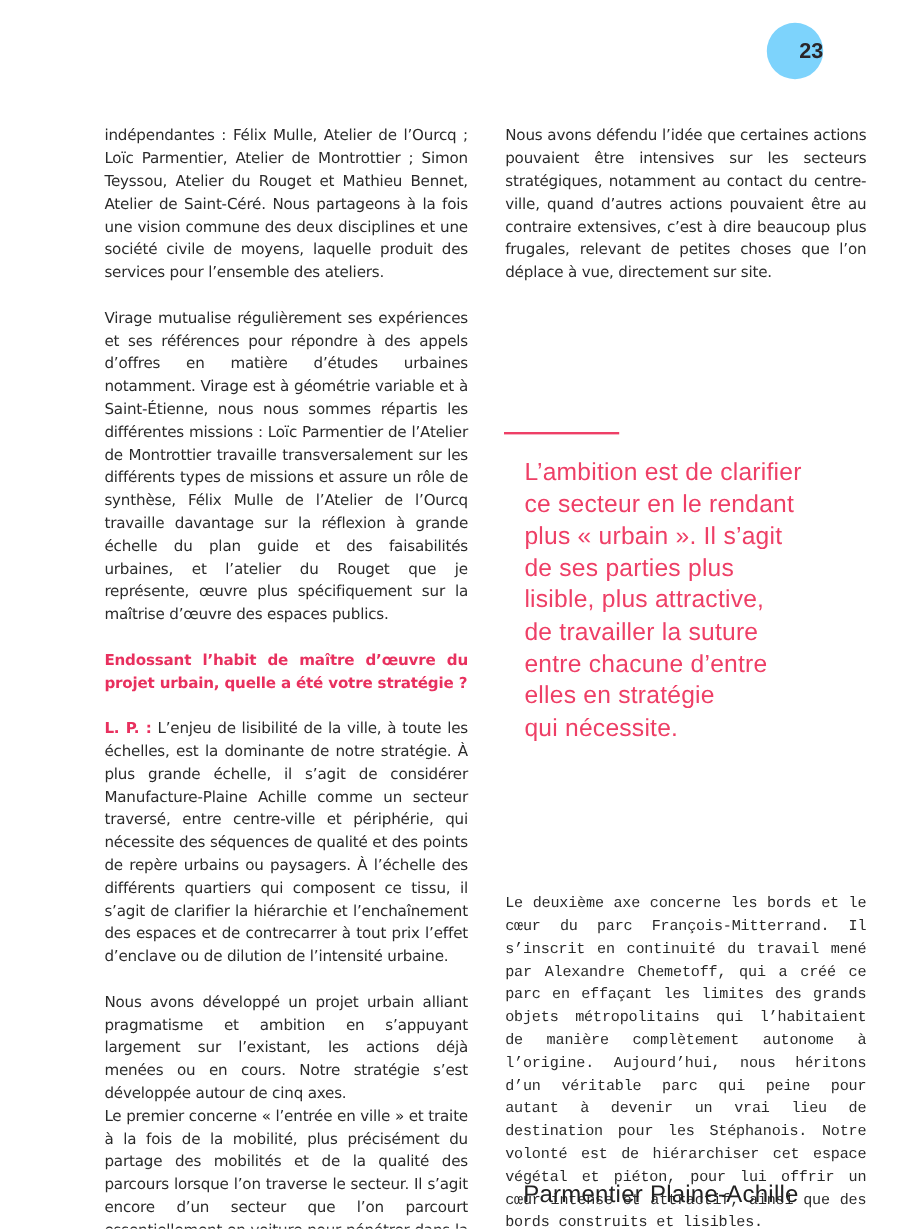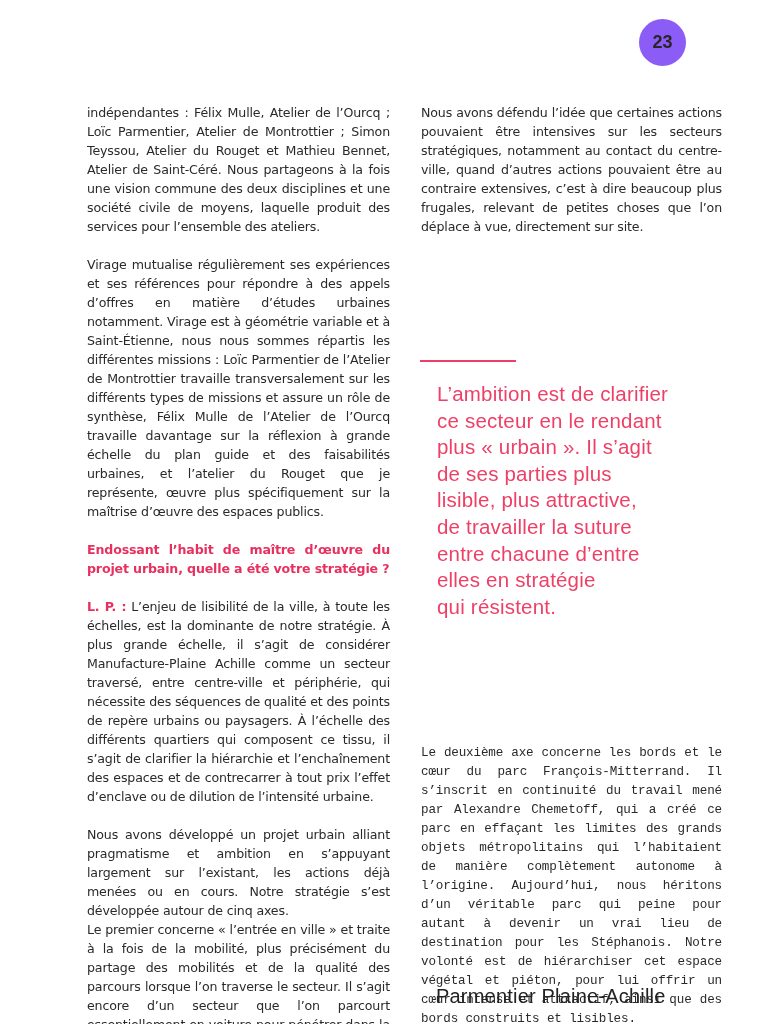--- a/index.html
+++ b/index.html
@@ -6,25 +6,25 @@
   body {
     width: 769px; height: 1024px; overflow: hidden;
     background: #ffffff;
     position: relative;
     font-family: "DejaVu Sans", sans-serif;
     color: #2a2a2a;
   }
   .page-number {
     position: absolute; left: 639px; top: 19px;
     width: 47px; height: 47px; border-radius: 50%;
-    background: #8b5cf6;
+    background: #7dd3fc;
     color: #2a2528;
     font-family: "Liberation Sans", sans-serif;
     font-weight: bold; font-size: 18px;
-    display: flex; align-items: center; justify-content: center;
+    display: flex; align-items: center; justify-content: flex-end;
   }
   .col {
     position: absolute;
     font-size: 12.6px;
     line-height: 19px;
     text-align: justify;
     letter-spacing: -0.15px;
   }
   .col p { margin: 0; }
   .col-left { left: 87px; top: 103px; width: 303px; }
@@ -82,20 +82,20 @@
 
 <div class="quote">
   <div>L’ambition est de clarifier</div>
   <div>ce secteur en le rendant</div>
   <div>plus « urbain ». Il s’agit</div>
   <div>de ses parties plus</div>
   <div>lisible, plus attractive,</div>
   <div>de travailler la suture</div>
   <div>entre chacune d’entre</div>
   <div>elles en stratégie</div>
-  <div>qui résistent.</div>
+  <div>qui nécessite.</div>
 </div>
 
 <div class="col col-right-bottom">
   <p>Le deuxième axe concerne les bords et le cœur du parc François-Mitterrand. Il s’inscrit en continuité du travail mené par Alexandre Chemetoff, qui a créé ce parc en effaçant les limites des grands objets métropolitains qui l’habitaient de manière complètement autonome à l’origine. Aujourd’hui, nous héritons d’un véritable parc qui peine pour autant à devenir un vrai lieu de destination pour les Stéphanois. Notre volonté est de hiérarchiser cet espace végétal et piéton, pour lui offrir un cœur intense et attractif, ainsi que des bords construits et lisibles.</p>
 </div>
 
 <div class="footer-title">Parmentier Plaine-Achille</div>
 
 </body></html>

